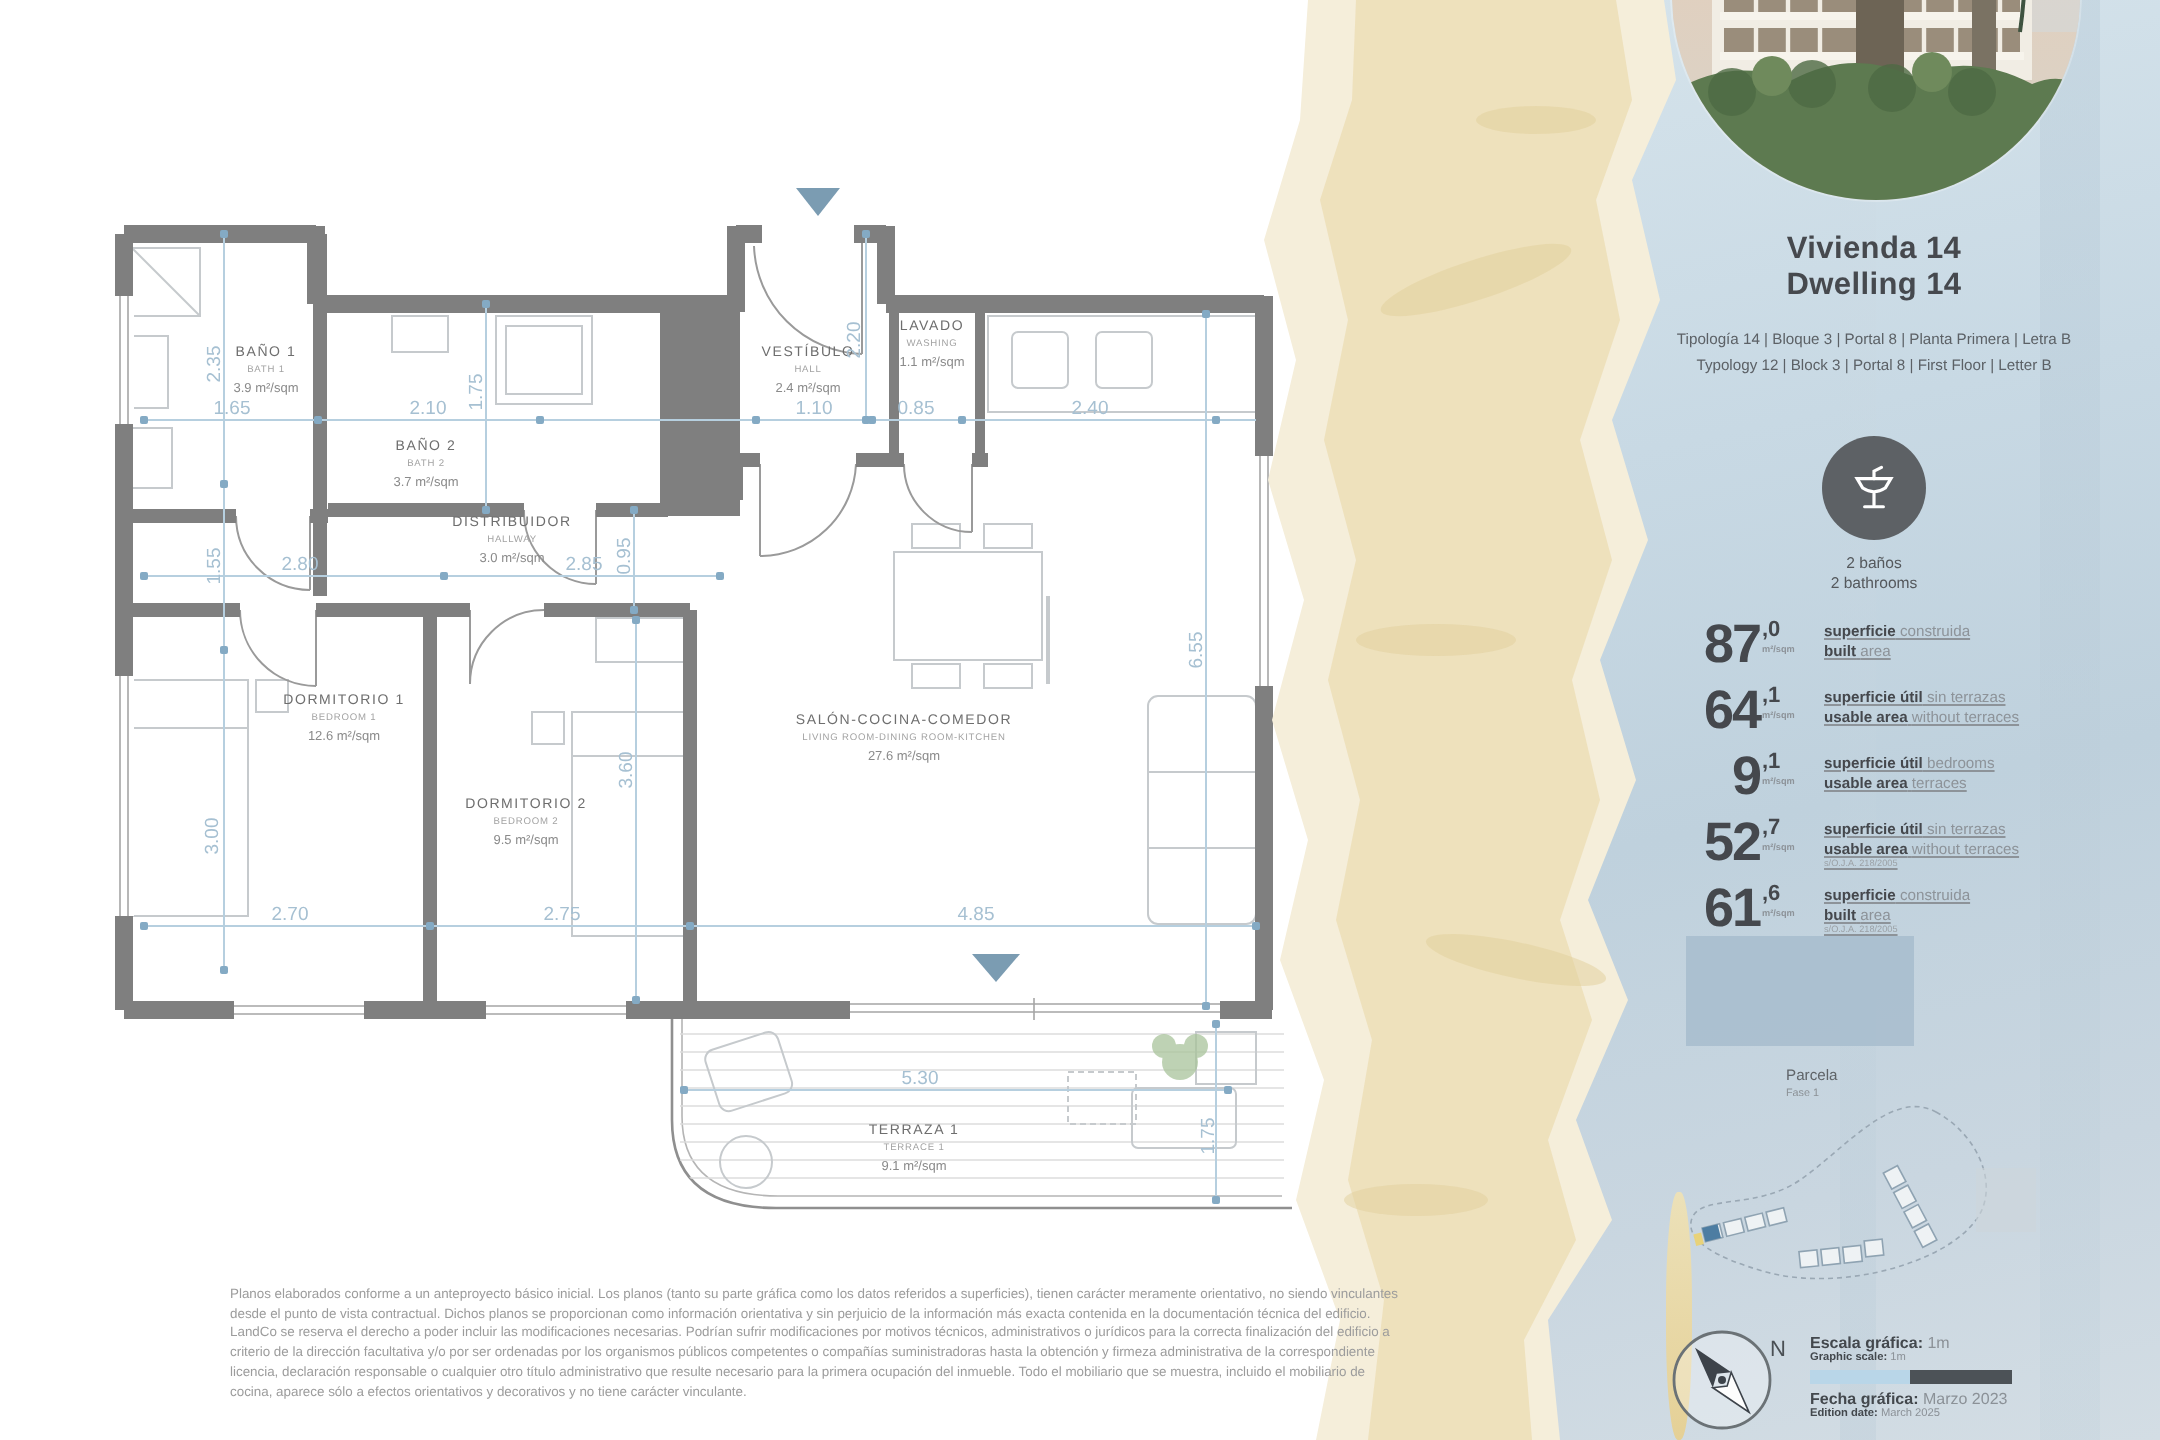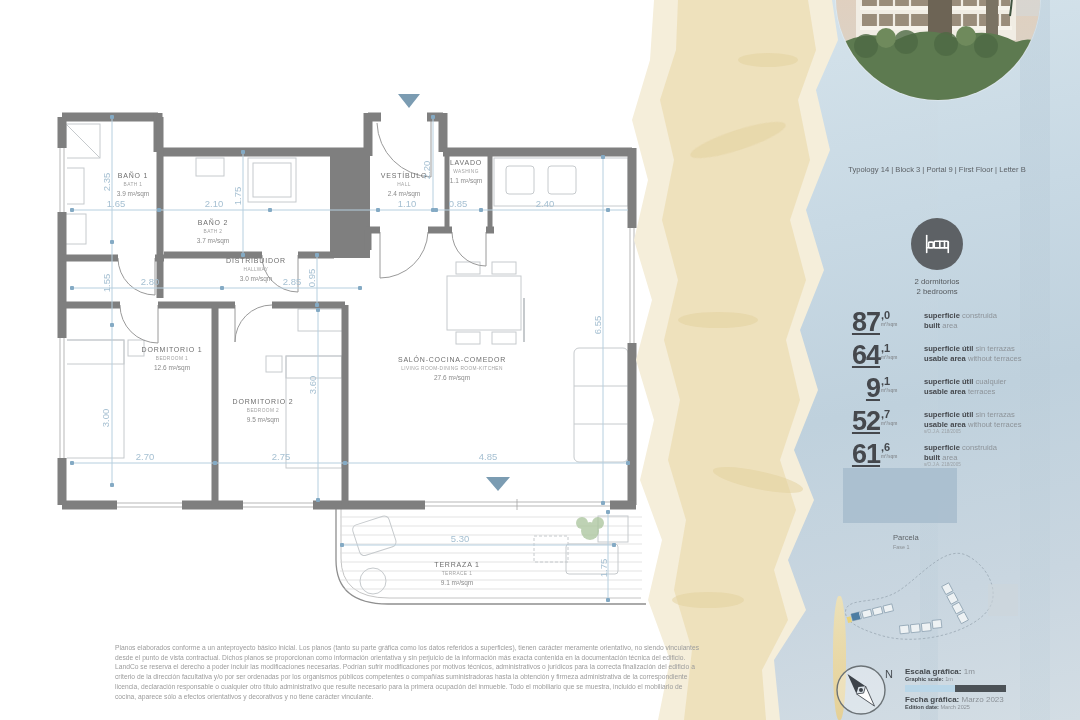--- a/index.html
+++ b/index.html
@@ -30,25 +30,25 @@
     font-size:7.6px;line-height:12.5px;color:#5c6166;}
   .features{position:absolute;left:842px;top:218px;width:190px;display:flex;gap:4px;justify-content:center;}
   .feature{width:88px;text-align:center;}
   .feature-circle{width:52px;height:52px;border-radius:50%;background:#5d6165;margin:0 auto 7px;
     display:flex;align-items:center;justify-content:center;}
   .feature-label{font-size:7.8px;line-height:10px;color:#55595d;}
 
   .stats{position:absolute;left:836px;top:309px;width:238px;}
   .stat-row{display:flex;align-items:flex-start;height:33px;}
   .stat-num{width:44px;display:flex;justify-content:flex-end;font-weight:bold;color:#45484d;
-    font-size:27px;line-height:26px;letter-spacing:-1px;text-decoration:underline;}
+    font-size:27px;line-height:26px;letter-spacing:-1px;}
   .dec-col{width:22px;padding-left:1px;}
   .dec{display:block;font-weight:bold;color:#45484d;font-size:11px;line-height:11px;margin-top:1px;}
   .unit{display:block;font-size:4.6px;color:#8d9399;font-weight:bold;margin-top:1px;}
-  .stat-desc{margin-left:22px;font-size:7.6px;line-height:9.5px;color:#8d9399;padding-top:2px;}
+  .stat-desc{margin-left:10px;font-size:7.6px;line-height:9.5px;color:#8d9399;padding-top:2px;text-decoration:underline;}
   .stat-desc b{color:#45484d;}
   .note{font-size:4.6px;color:#9ba1a6;line-height:6px;}
 
   .parcela-swatch{position:absolute;left:843px;top:468px;width:114px;height:55px;
     background:#a8bece;opacity:.9;}
   .parcela-label{position:absolute;left:893px;top:534px;font-size:7.6px;color:#5f6468;line-height:8.5px;}
   .parcela-label .sub{display:block;font-size:5.4px;color:#8b9196;}
   .site-sketch{position:absolute;left:838px;top:550px;}
 
   .compass{position:absolute;left:834px;top:660px;}
@@ -146,40 +146,42 @@
           <circle cx="150" cy="150" r="12"></circle>
       </g>
       <g fill="#6f8a5c">
           <circle cx="50" cy="142" r="10"></circle>
           <circle cx="130" cy="140" r="10"></circle>
         </g>
     </svg>
   </div>
 
   <div class="panel">
+    <div class="title-block">
+      <div>Vivienda 14</div>
+      <div>Dwelling 14</div>
+    </div>
     <div class="typology">
-      <div>Typology 14  |  Block 3  |  Portal 9  |  First Floor  |  Letter B</div>
+      <div>Tipología 14  |  Bloque 3  |  Portal 8  |  Planta Primera  |  Letra B</div>
+      <div>Typology 12  |  Block 3  |  Portal 8  |  First Floor  |  Letter B</div>
     </div>
 
     <div class="features">
       <div class="feature">
         <div class="feature-circle">
           <svg width="30" height="30" viewBox="0 0 32 32" stroke="#fff" stroke-width="1.7" fill="none" stroke-linecap="round">
-            <line x1="5" y1="7" x2="5" y2="25"></line>
-              <line x1="5" y1="20" x2="28" y2="20"></line>
-            <line x1="28" y1="14" x2="28" y2="25"></line>
-            <rect x="13" y="13" width="15" height="7" rx="1"></rect>
-            <line x1="19" y1="13" x2="19" y2="20"></line>
-              <line x1="24" y1="13" x2="24" y2="20"></line>
-            <rect x="7" y="14" width="5" height="6" rx="1"></rect>
+            <path d="M16,11 V7 L20,5"></path>
+            <path d="M7,11 H25 L22,16 Q16,20 10,16 Z"></path>
+            <line x1="16" y1="19" x2="16" y2="25"></line>
+            <line x1="11" y1="26" x2="21" y2="26"></line>
           </svg>
         </div>
         <div class="feature-label">
-          <div>2 dormitorios</div>
-          <div>2 bedrooms</div>
+          <div>2 baños</div>
+          <div>2 bathrooms</div>
         </div>
       </div>
     </div>
 
     <div class="stats">
       <div class="stat-row">
         <div class="stat-num">
             <span>87</span>
           </div>
         <div class="dec-col">
@@ -206,21 +208,21 @@
       </div>
       <div class="stat-row">
         <div class="stat-num">
             <span>9</span>
           </div>
         <div class="dec-col">
             <span class="dec">,1</span>
             <span class="unit">m²/sqm</span>
           </div>
         <div class="stat-desc">
-          <div><b>superficie útil</b> <span>cualquier</span></div>
+          <div><b>superficie útil</b> <span>bedrooms</span></div>
           <div><b>usable area</b> <span>terraces</span></div>
         </div>
       </div>
       <div class="stat-row">
         <div class="stat-num">
             <span>52</span>
           </div>
         <div class="dec-col">
             <span class="dec">,7</span>
             <span class="unit">m²/sqm</span>

